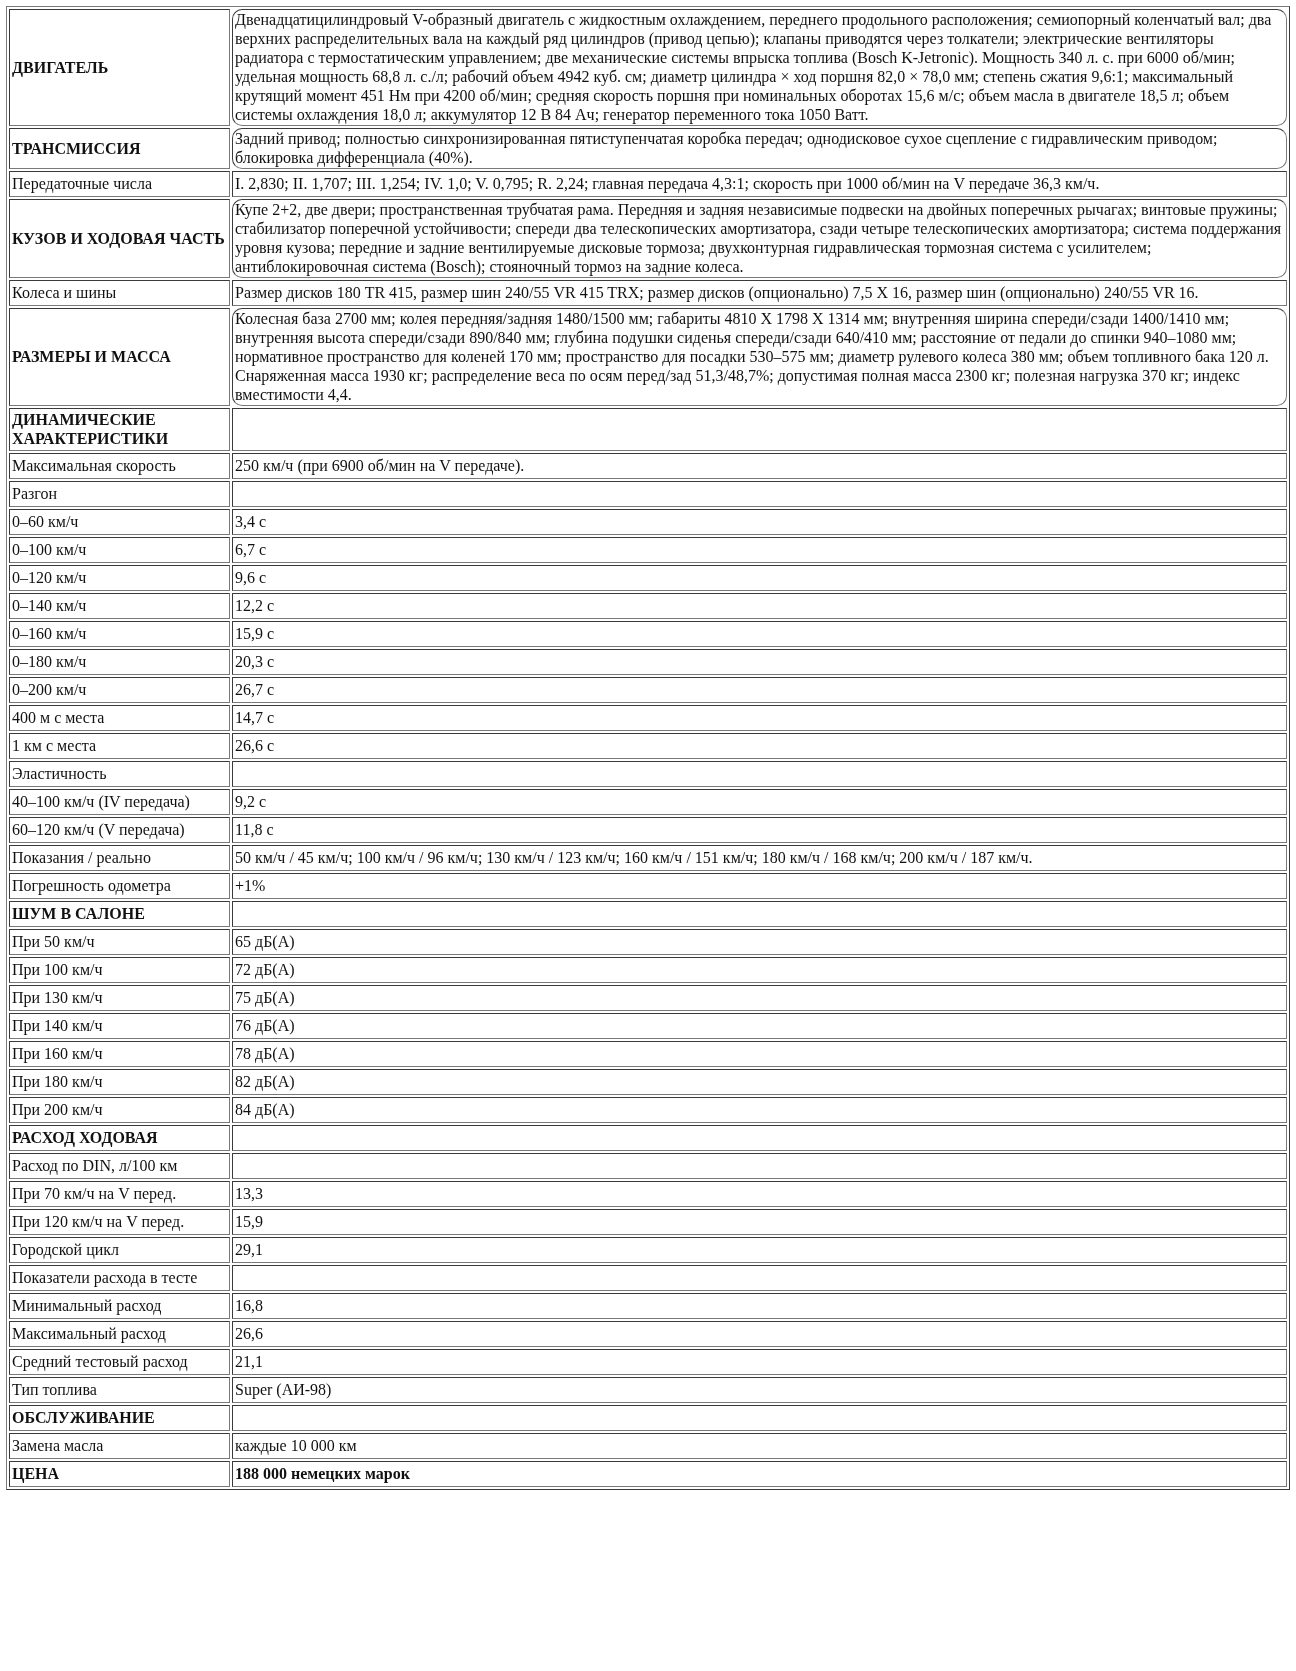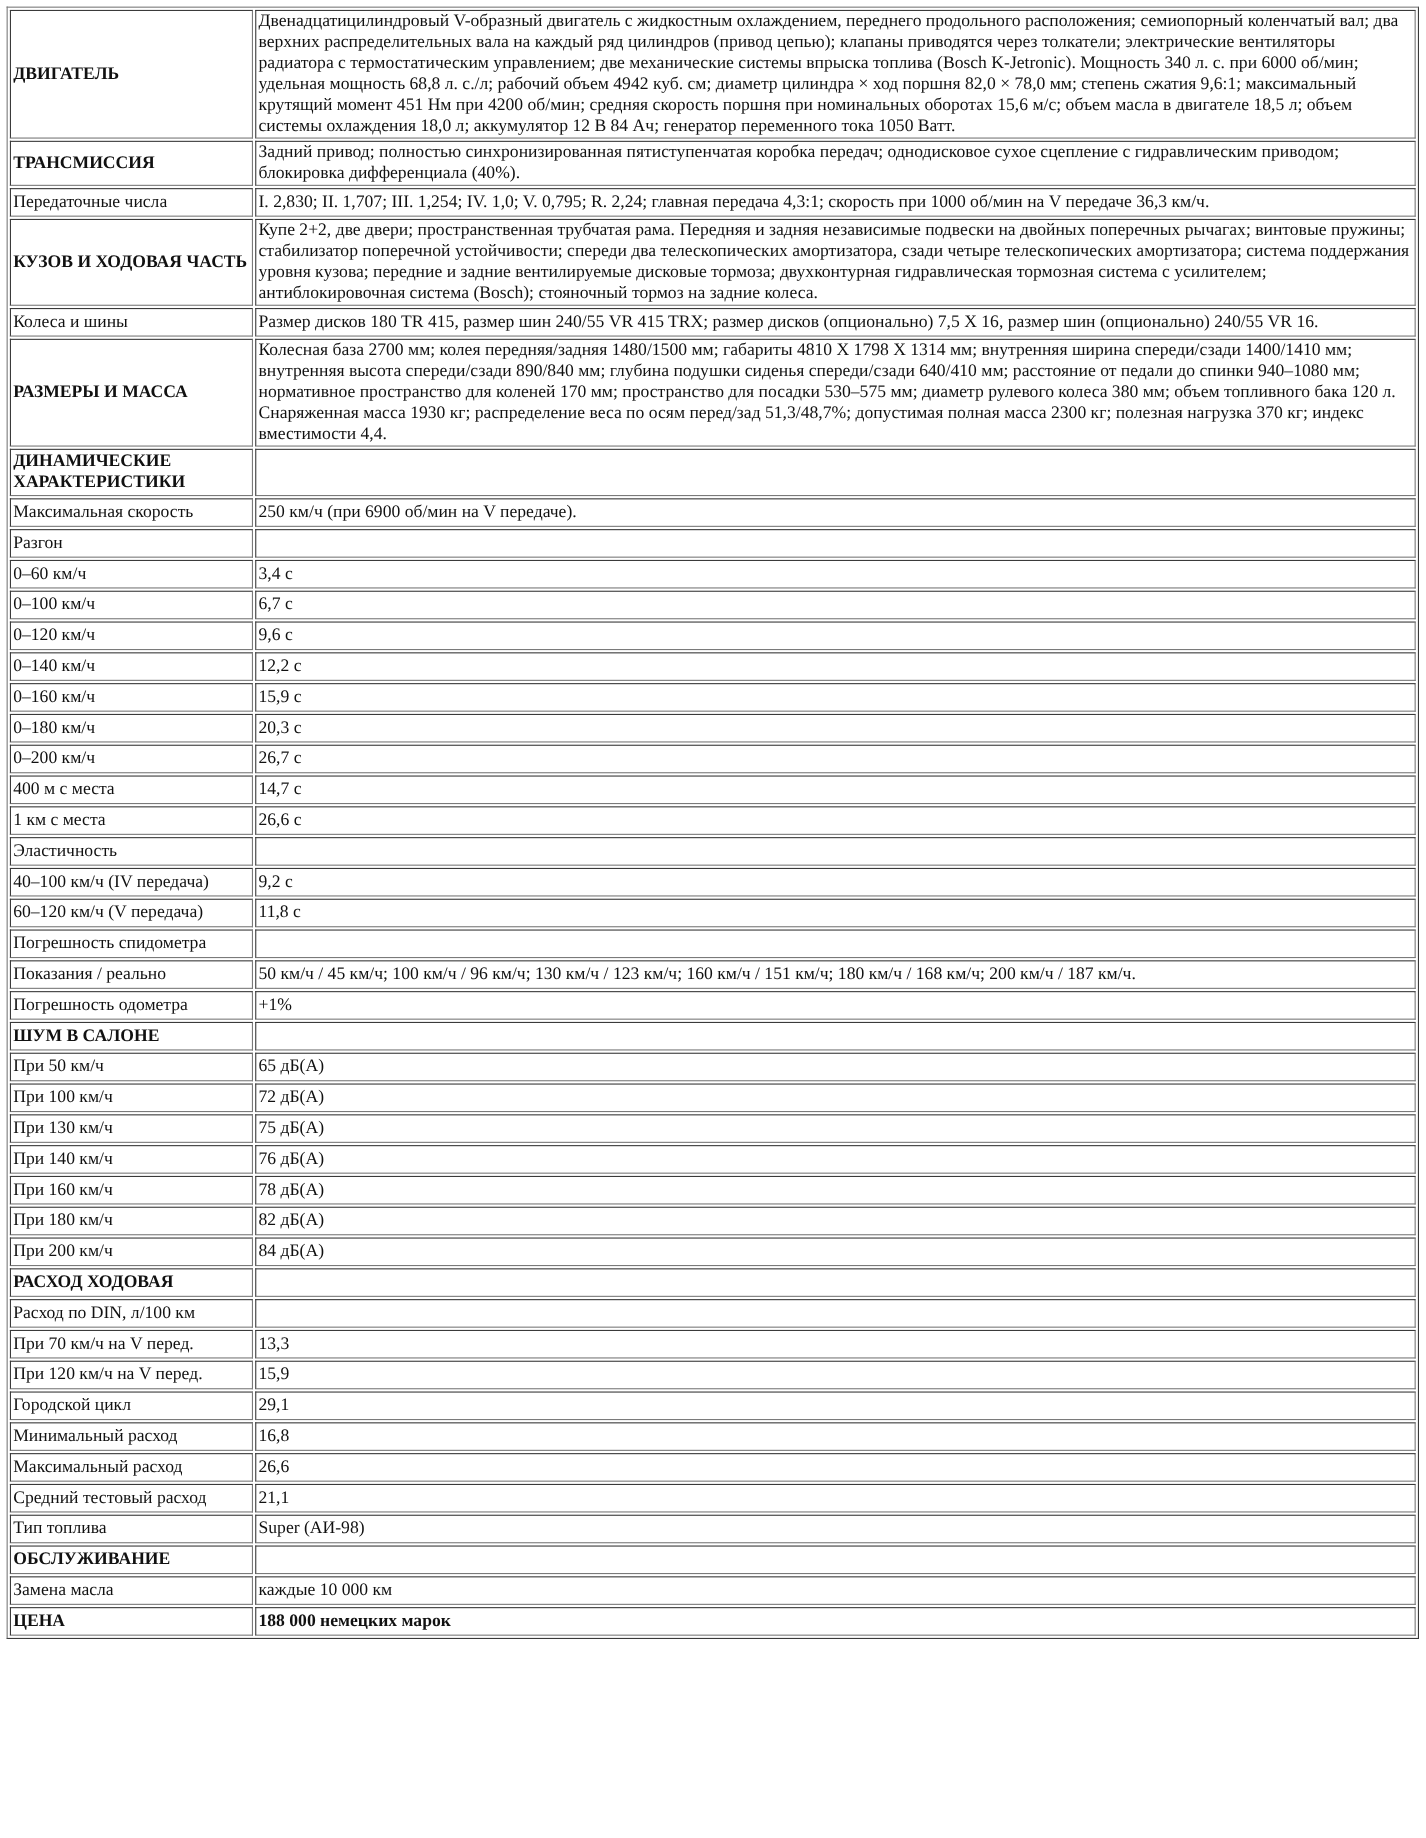--- a/index.html
+++ b/index.html
@@ -27,21 +27,21 @@
     border-bottom-color: #7a7a7a;
     padding: 1px 2px 2px 2px;
     vertical-align: middle;
     line-height: 19px;
     height: 21px;
   }
   td.label { width: 215px; }
   td.value { }
   tr.section td.label,
   td.bold { font-weight: bold; }
-  tr.multi td.value { padding-top: 0; padding-bottom: 1px; }
+  tr.multi td.value { padding-top: 0; padding-bottom: 1px; border-radius: 10px; }
 </style>
 </head>
 <body>
 
 <table class="specs">
   <tbody id="spec-body">
 
   <tr class="section multi">
       <td class="label">ДВИГАТЕЛЬ</td>
       <td class="value">Двенадцатицилиндровый V-образный двигатель с жидкостным охлаждением, переднего продольного расположения; семиопорный коленчатый вал; два верхних распределительных вала на каждый ряд цилиндров (привод цепью); клапаны приводятся через толкатели; электрические вентиляторы радиатора с термостатическим управлением; две механические системы впрыска топлива (Bosch K-Jetronic). Мощность 340 л. с. при 6000 об/мин; удельная мощность 68,8 л. с./л; рабочий объем 4942 куб. см; диаметр цилиндра × ход поршня 82,0 × 78,0 мм; степень сжатия 9,6:1; максимальный крутящий момент 451 Нм при 4200 об/мин; средняя скорость поршня при номинальных оборотах 15,6 м/с; объем масла в двигателе 18,5 л; объем системы охлаждения 18,0 л; аккумулятор 12 В 84 Ач; генератор переменного тока 1050 Ватт.</td>
@@ -120,24 +120,20 @@
     </tr>
       <tr class="">
       <td class="label">40–100 км/ч (IV передача)</td>
       <td class="value">9,2 с</td>
     </tr>
       <tr class="">
       <td class="label">60–120 км/ч (V передача)</td>
       <td class="value">11,8 с</td>
     </tr>
       <tr class="">
-      <td class="label">Погрешность спидометра</td>
-      <td class="value"></td>
-    </tr>
-      <tr class="">
       <td class="label">Показания / реально</td>
       <td class="value">50 км/ч / 45 км/ч; 100 км/ч / 96 км/ч; 130 км/ч / 123 км/ч; 160 км/ч / 151 км/ч; 180 км/ч / 168 км/ч; 200 км/ч / 187 км/ч.</td>
     </tr>
       <tr class="">
       <td class="label">Погрешность одометра</td>
       <td class="value">+1%</td>
     </tr>
       <tr class="section">
       <td class="label">ШУМ В САЛОНЕ</td>
       <td class="value"></td>
@@ -182,20 +178,24 @@
       <td class="label">При 70 км/ч на V перед.</td>
       <td class="value">13,3</td>
     </tr>
       <tr class="">
       <td class="label">При 120 км/ч на V перед.</td>
       <td class="value">15,9</td>
     </tr>
       <tr class="">
       <td class="label">Городской цикл</td>
       <td class="value">29,1</td>
+    </tr>
+      <tr class="">
+      <td class="label">Показатели расхода в тесте</td>
+      <td class="value"></td>
     </tr>
       <tr class="">
       <td class="label">Минимальный расход</td>
       <td class="value">16,8</td>
     </tr>
       <tr class="">
       <td class="label">Максимальный расход</td>
       <td class="value">26,6</td>
     </tr>
       <tr class="">

